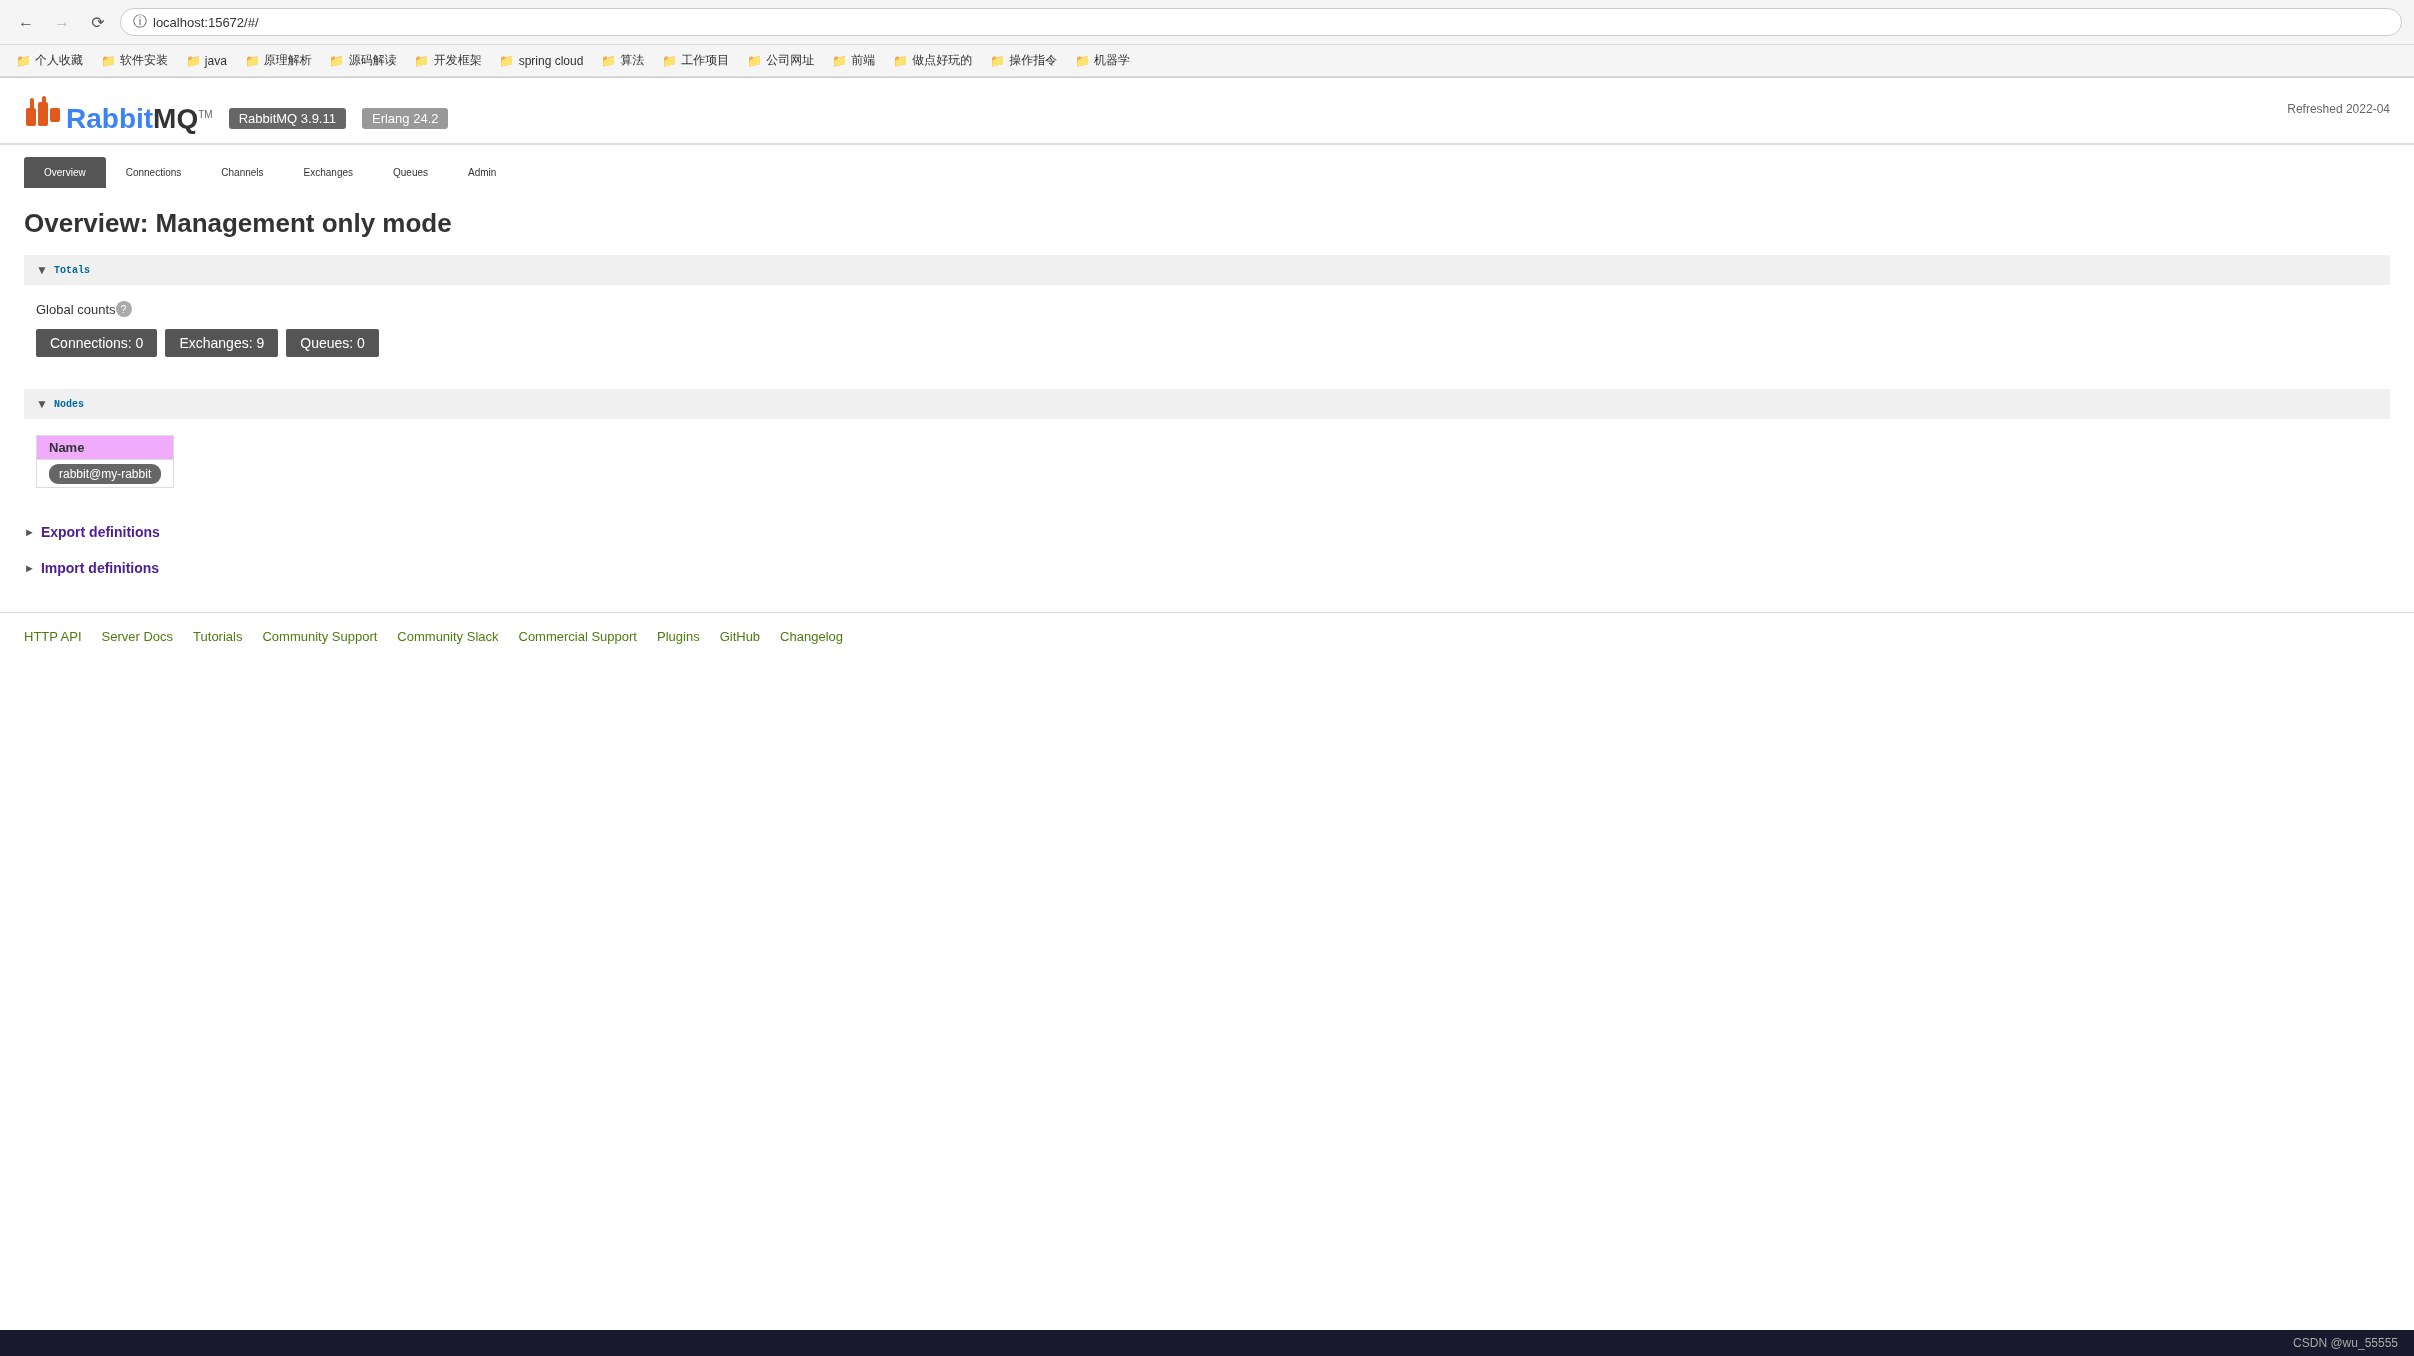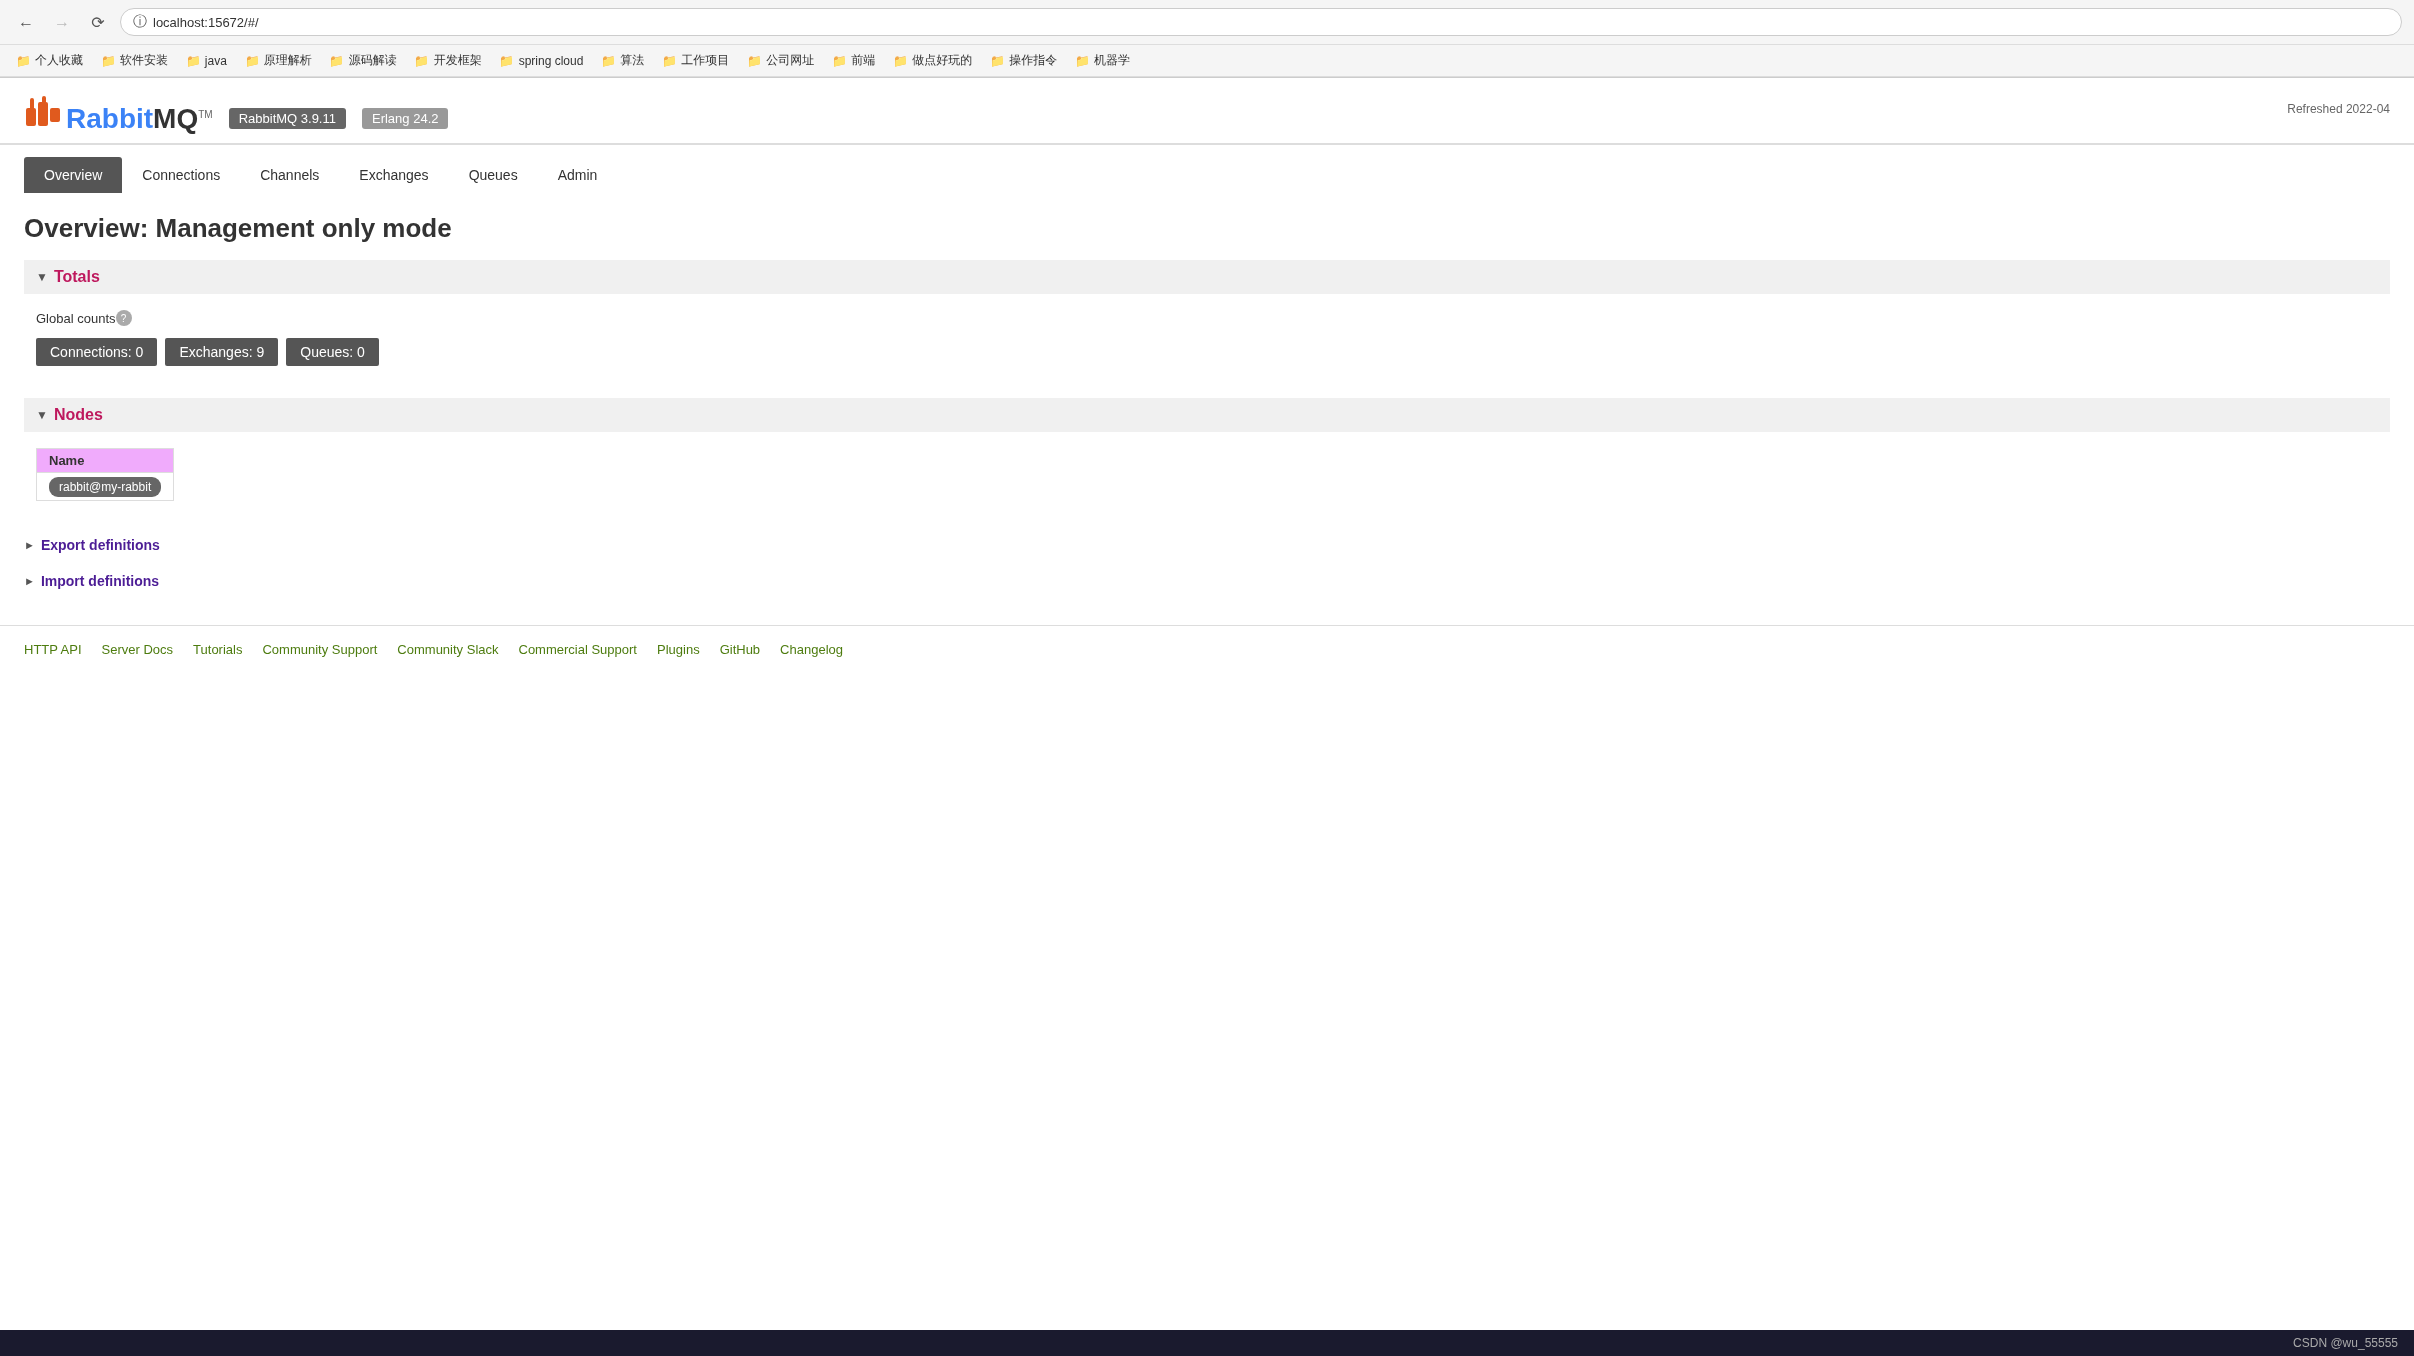--- a/index.html
+++ b/index.html
@@ -121,21 +121,21 @@
     
     .nav-tabs {
       display: flex;
       gap: 0;
       padding: 0 24px;
       margin-top: 12px;
     }
     .nav-tab {
       padding: 10px 20px;
       cursor: pointer;
-      font-size: 14px;
+      font-size: 10px;
       font-weight: 500;
       color: #333;
       border-radius: 3px 3px 0 0;
       text-decoration: none;
     }
     .nav-tab.active {
       background: #555;
       color: white;
     }
 
@@ -161,23 +161,24 @@
       align-items: center;
       gap: 6px;
       cursor: pointer;
       user-select: none;
     }
     .section-header .arrow {
       font-size: 12px;
       color: #555;
     }
     .section-header .section-title {
-      font-size: 16px;
+      font-size: 10px;
       font-weight: bold;
-      color: #be185d;
+      color: #0369a1;
+      font-family: Liberation Mono, monospace;
     }
     .section-body {
       padding: 16px 12px;
     }
 
     .global-counts-label {
       font-size: 13px;
       color: #333;
       display: flex;
       align-items: center;

